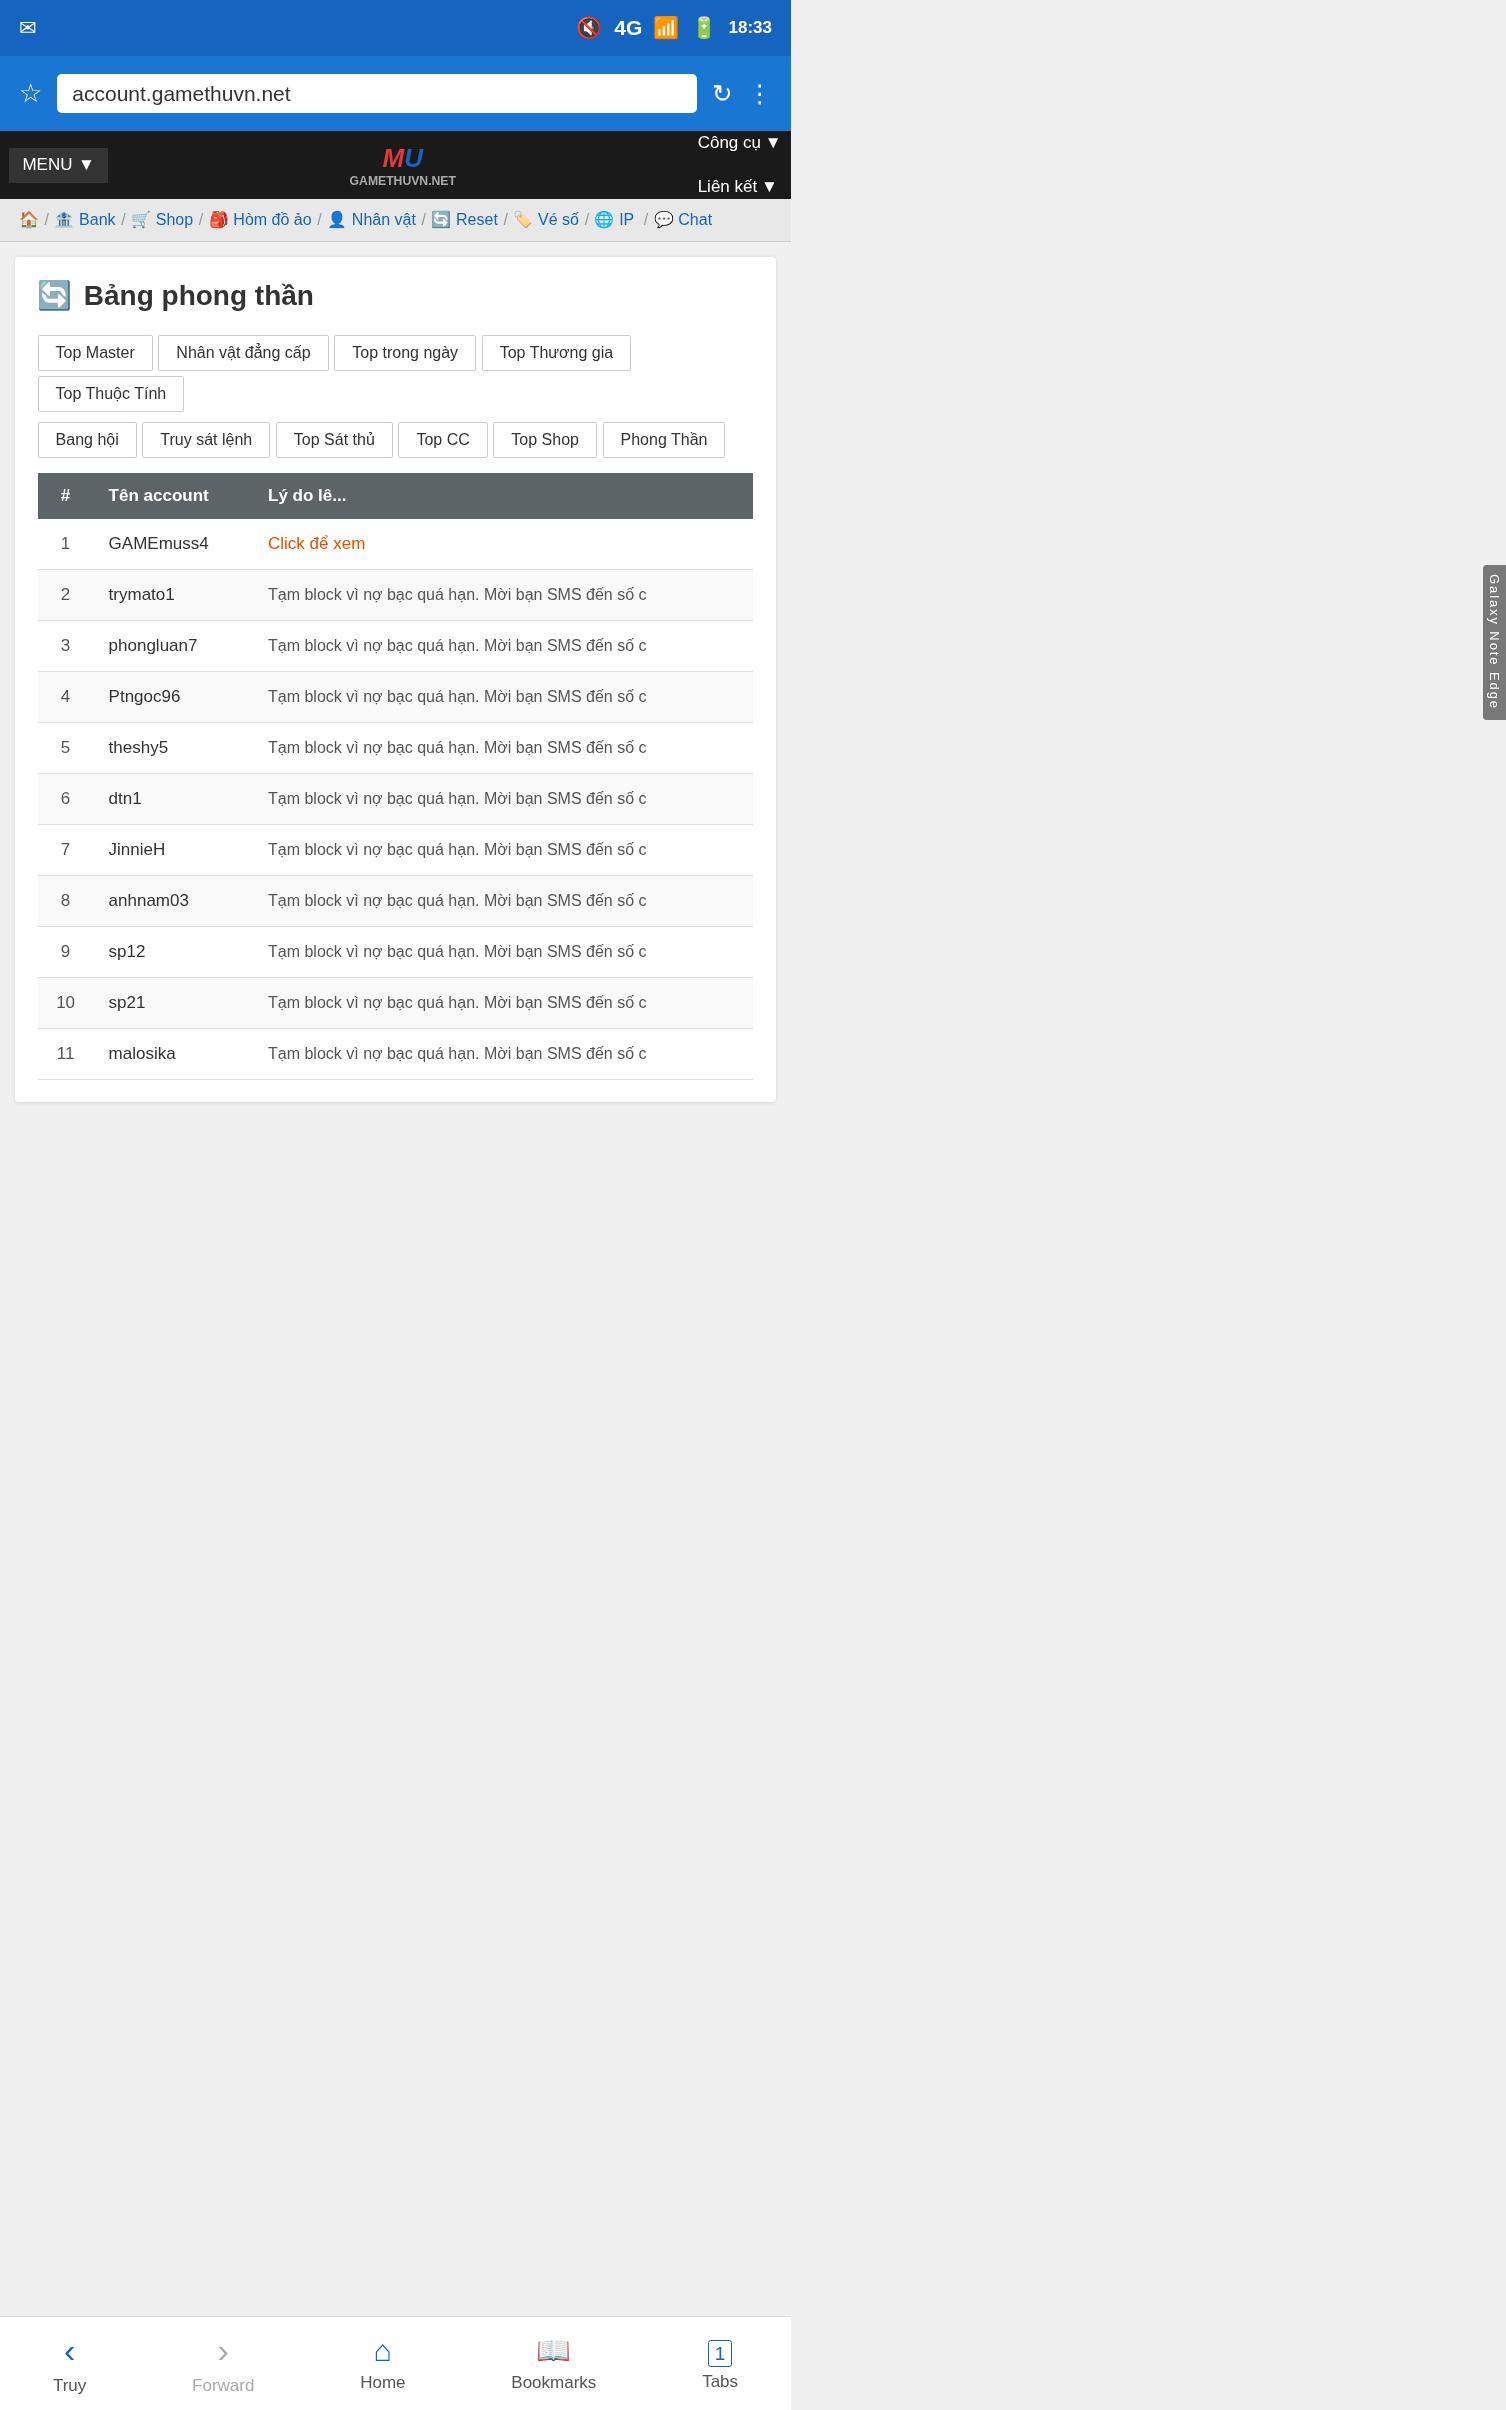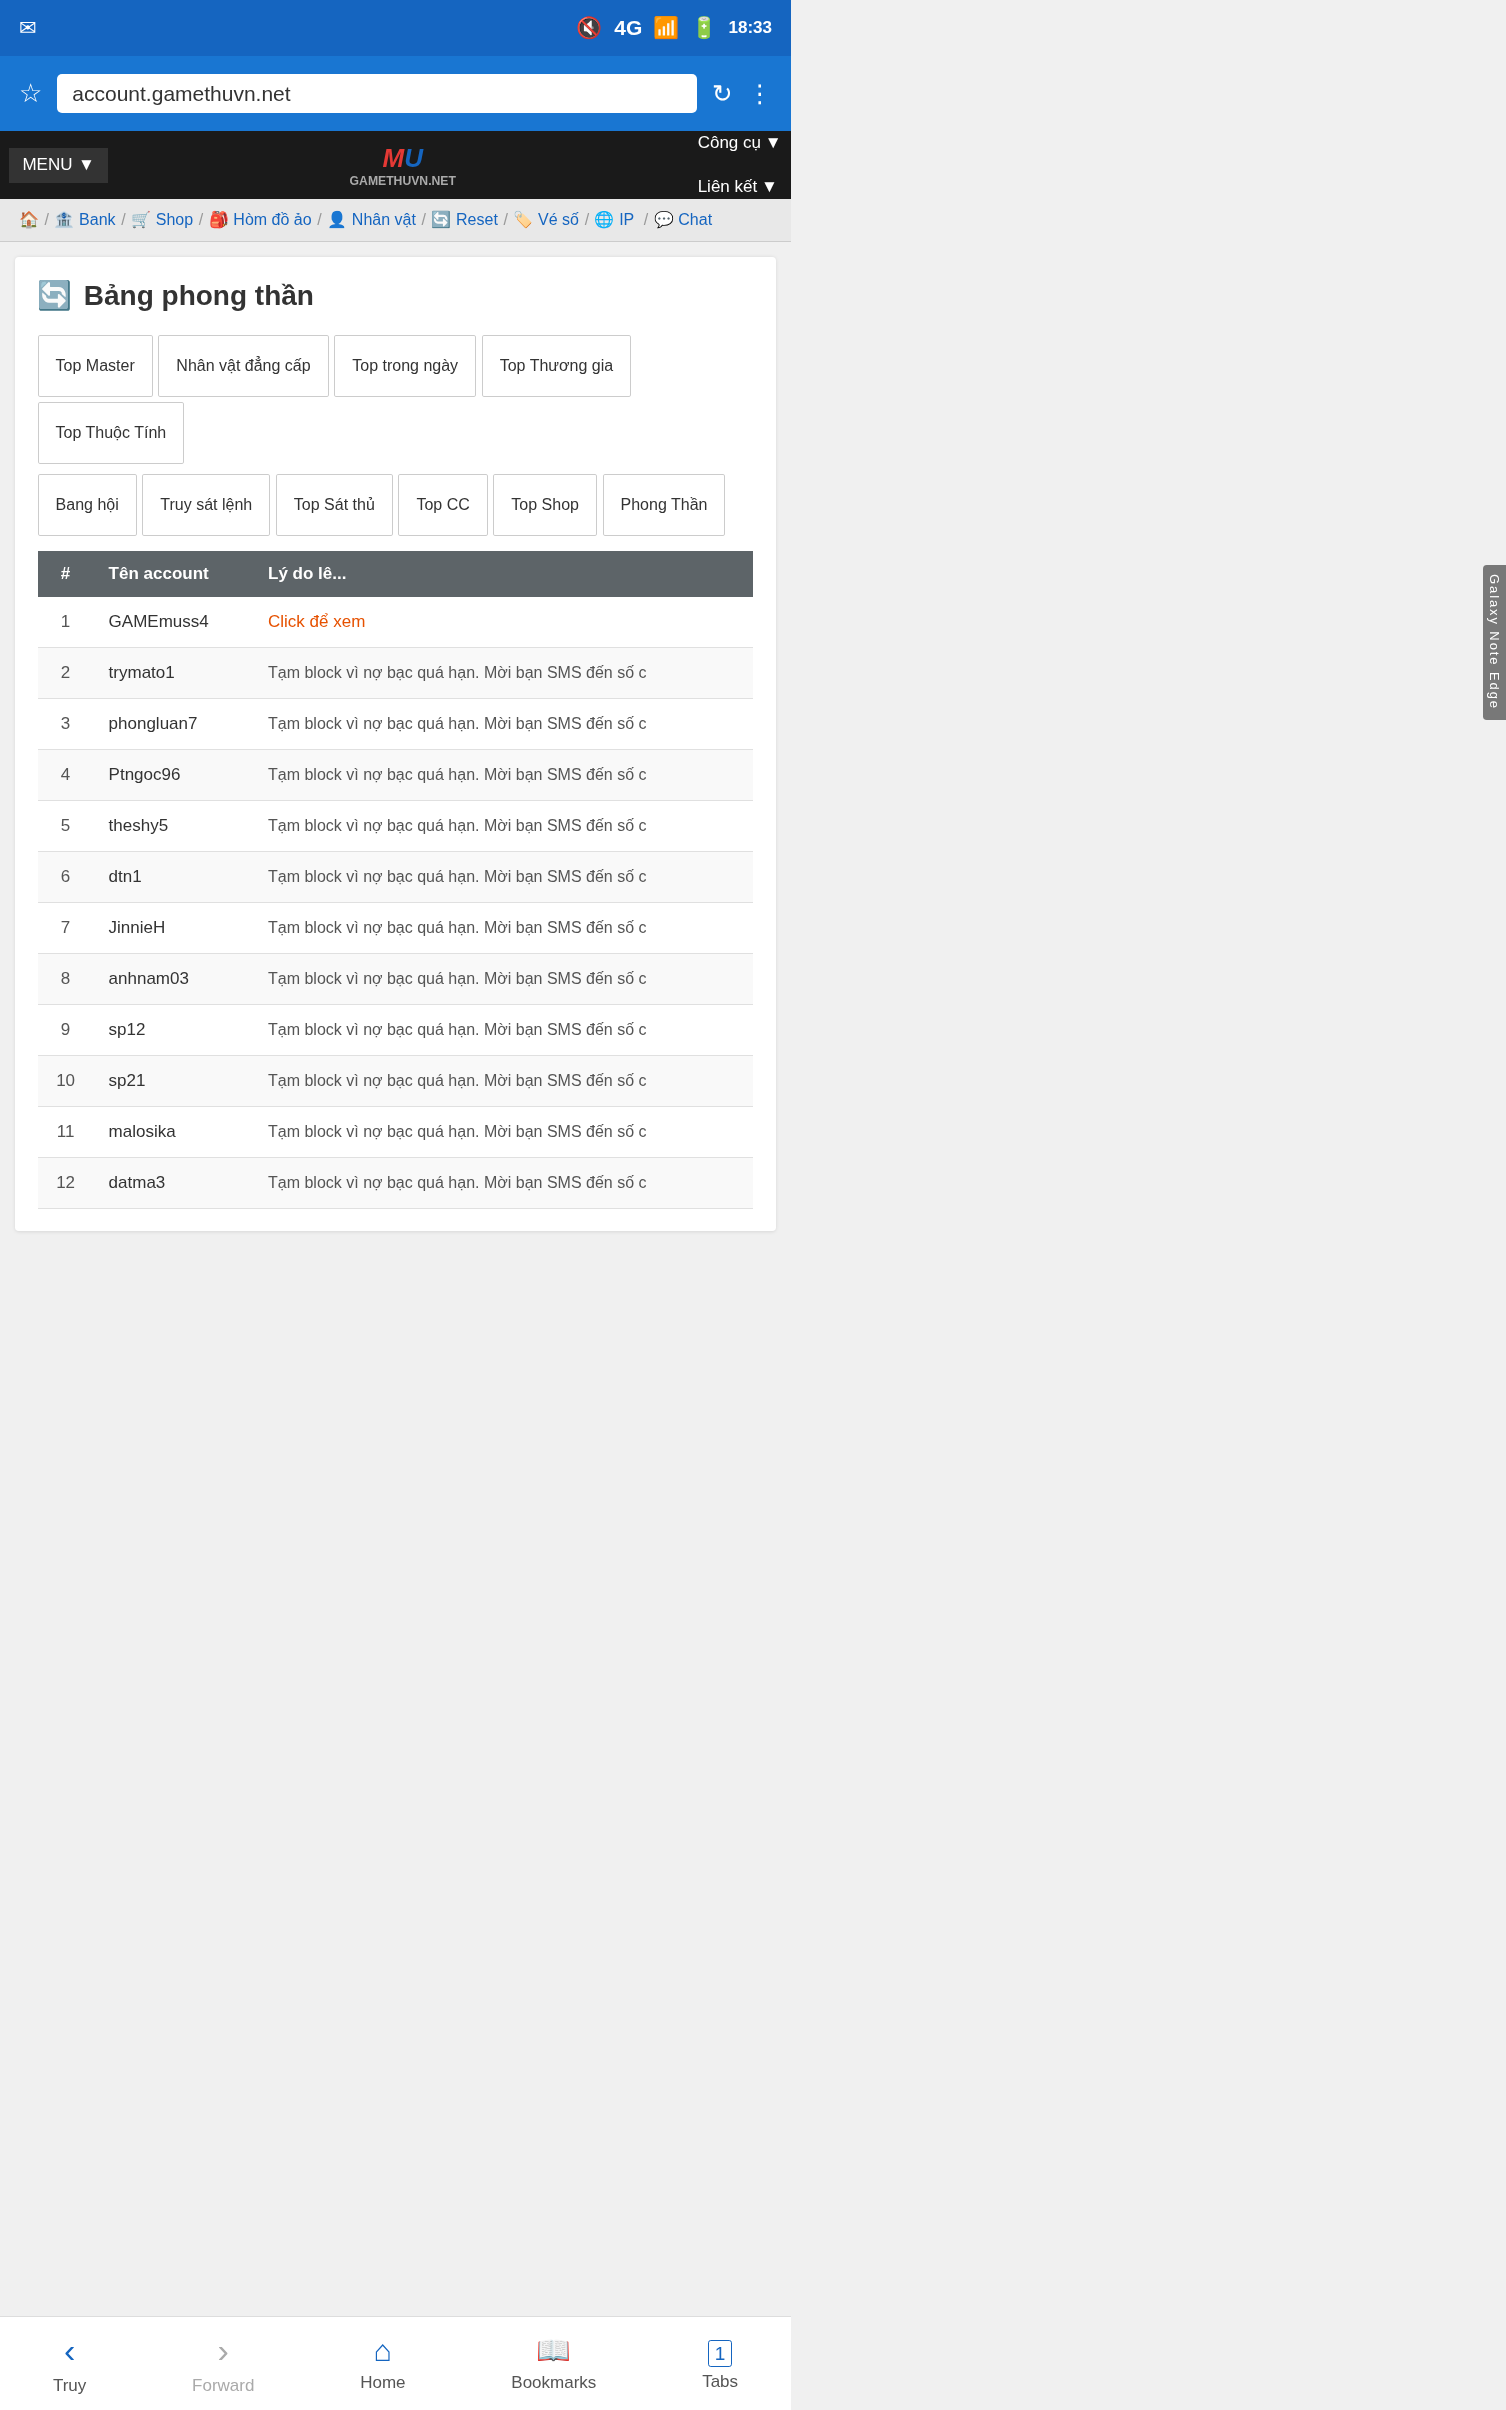--- a/index.html
+++ b/index.html
@@ -126,21 +126,21 @@
     
     .tab-row {
       display: flex;
       flex-wrap: wrap;
       gap: 5.6px;
       margin-bottom: 9.4px;
     }
     .tab-btn {
       border: 0.9px solid #ccc;
       background: white;
-      padding: 21px 17px;
+      padding: 8px 17px;
       font-size: 16px;
       cursor: pointer;
       border-radius: 1.9px;
       color: #333;
     }
 
     
     .data-table {
       width: 100%;
       border-collapse: collapse;
@@ -388,25 +388,20 @@
         <tr>
           <td>10</td>
           <td>sp21</td>
           <td><span class="reason-text">Tạm block vì nợ bạc quá hạn. Mời bạn SMS đến số c</span></td>
         </tr>
         <tr>
           <td>11</td>
           <td>malosika</td>
           <td><span class="reason-text">Tạm block vì nợ bạc quá hạn. Mời bạn SMS đến số c</span></td>
         </tr>
-        <tr>
-          <td>12</td>
-          <td>datma3</td>
-          <td><span class="reason-text">Tạm block vì nợ bạc quá hạn. Mời bạn SMS đến số c</span></td>
-        </tr>
       </tbody>
   </table>
 </div>
 
 <div class="side-label">Galaxy Note Edge</div>
 
 <div class="bottom-nav">
   <div class="bottom-nav-item">
     <span class="icon" style="font-size:34px; color:#1565c0;">‹</span>
     <span>Truy</span>

